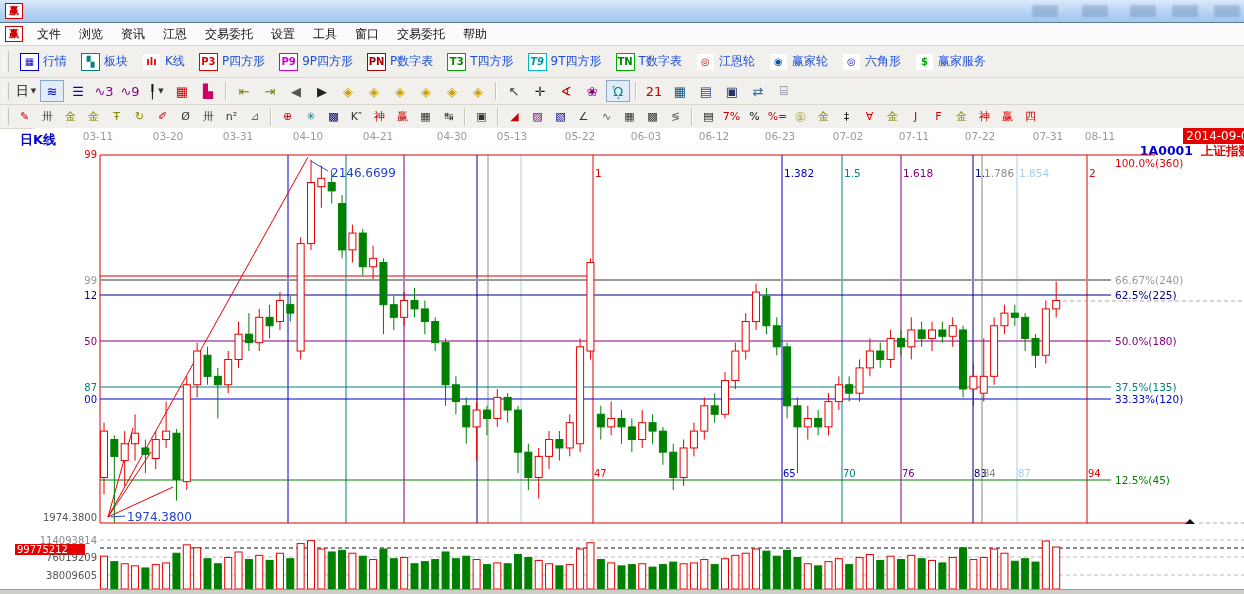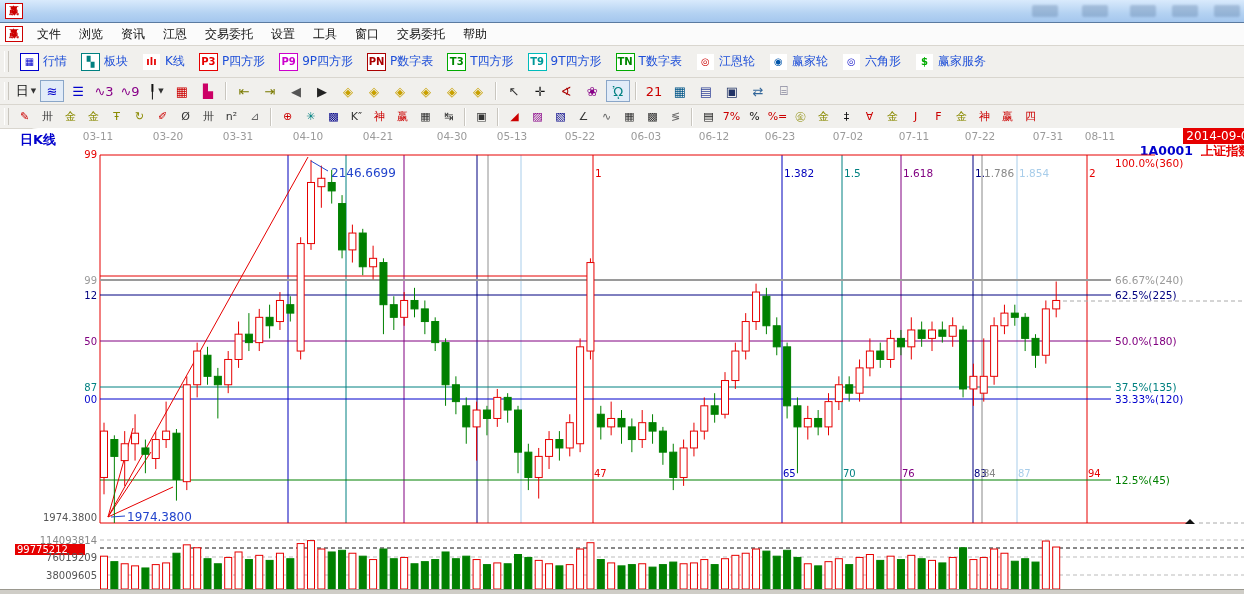--- a/index.html
+++ b/index.html
@@ -99,21 +99,21 @@
     </div>
     <div class="tb-btn">
       <span class="tb-ico" style="color: rgb(170, 0, 0); border: 1px solid rgb(170, 0, 0);">PN</span>
       <span class="tb-lbl">P数字表</span>
     </div>
     <div class="tb-btn">
       <span class="tb-ico" style="color: rgb(0, 136, 0); border: 1px solid rgb(0, 170, 0);">T3</span>
       <span class="tb-lbl">T四方形</span>
     </div>
     <div class="tb-btn">
-      <span class="tb-ico" style="color: rgb(0, 153, 153); border: 1px solid rgb(0, 187, 187);">T9</span>
+      <span class="tb-ico" style="color: rgb(0, 153, 153); border: 1px solid rgb(0, 187, 187); font-style: italic;">T9</span>
       <span class="tb-lbl">9T四方形</span>
     </div>
     <div class="tb-btn">
       <span class="tb-ico" style="color: rgb(0, 136, 0); border: 1px solid rgb(0, 170, 0);">TN</span>
       <span class="tb-lbl">T数字表</span>
     </div>
     <div class="tb-btn">
       <span class="tb-ico" style="color: rgb(204, 0, 0); border: 1px solid rgb(241, 240, 237);">◎</span>
       <span class="tb-lbl">江恩轮</span>
     </div>

